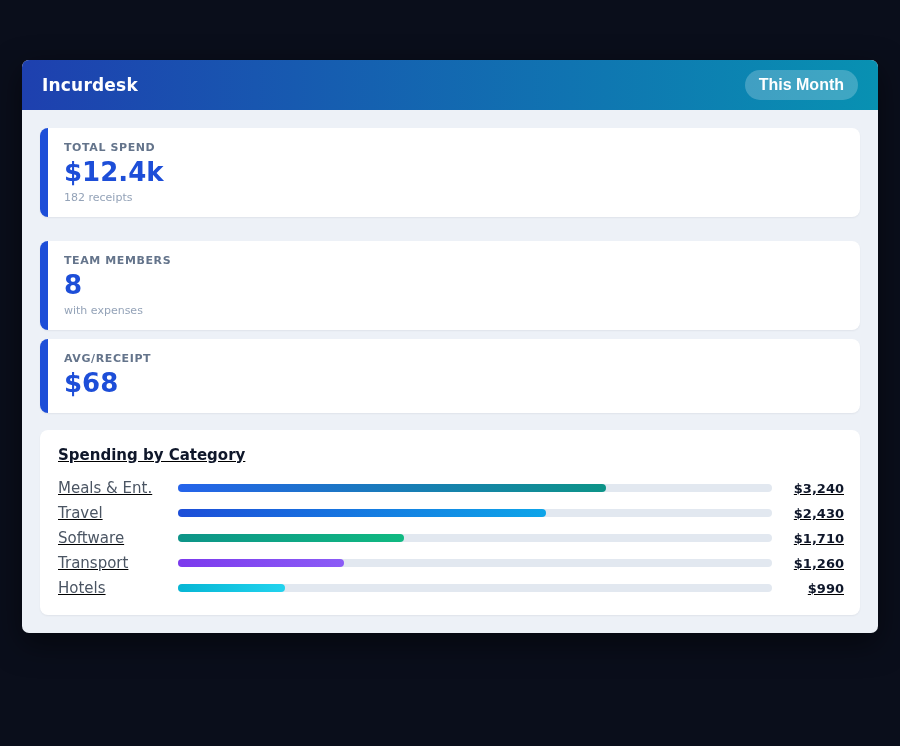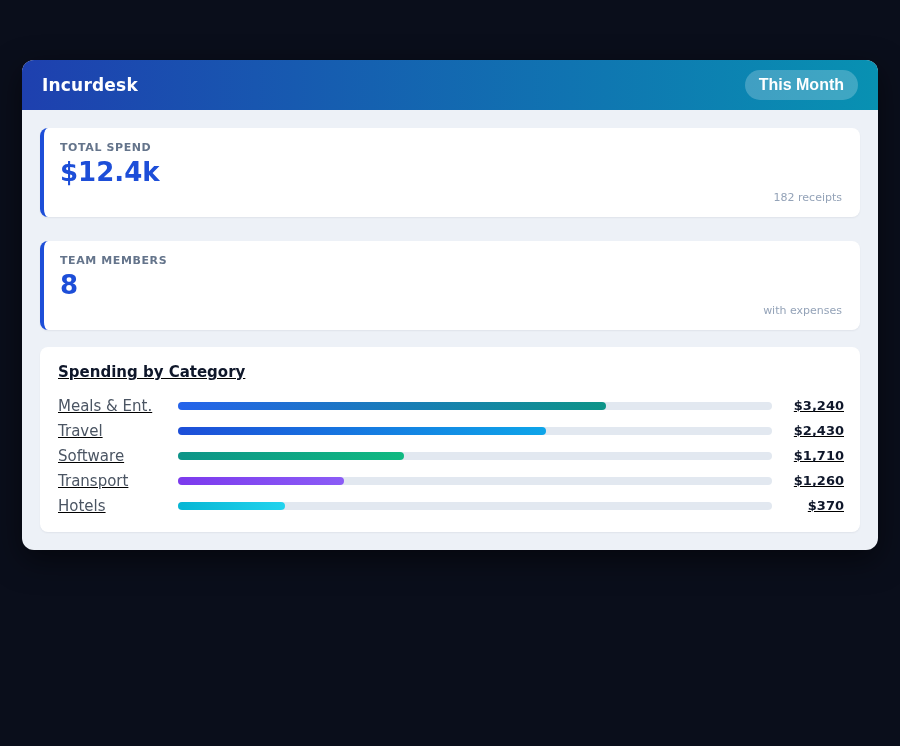--- a/index.html
+++ b/index.html
@@ -6,21 +6,21 @@
   html, body {
     width: 900px; height: 746px;
     font-family: "DejaVu Sans", "Liberation Sans", sans-serif;
     background: #0a0e1b;
     overflow: hidden;
   }
   .app-shell {
     width: 856px;
     margin: 60px 22px;
     background: #edf1f7;
-    border-radius: 12px;
+    border-radius: 7px;
     overflow: hidden;
     box-shadow: 0 10px 30px rgba(0,0,0,0.5);
   }
   .app-header {
     height: 50px;
     display: flex;
     align-items: center;
     justify-content: space-between;
     padding: 0 20px;
   }
@@ -37,21 +37,21 @@
     font-weight: bold;
     padding: 6px 14px;
     border-radius: 999px;
     border: none;
     cursor: pointer;
   }
   .app-body { padding: 18px; }
   .stat-card {
     background: #ffffff;
     border-radius: 8px;
-    border-left: 4px solid #404040;
+    border-left: 8px solid #404040;
     padding: 13px 18px 13px 16px;
     margin-bottom: 9px;
     box-shadow: 0 1px 2px rgba(15,23,42,0.06);
   }
   .stat-label {
     font-size: 11px;
     font-weight: bold;
     color: #64748b;
     letter-spacing: 0.6px;
     text-transform: uppercase;
@@ -60,21 +60,20 @@
     font-size: 26px;
     font-weight: bold;
     color: #1d4ed8;
     line-height: 1.2;
     margin-top: 3px;
   }
   .stat-sub {
     font-size: 11px;
     color: #94a3b8;
     margin-top: 3px;
-    text-align: right;
   }
   .spend-card {
     background: #ffffff;
     border-radius: 8px;
     padding: 16px 16px 14px 18px;
     margin-top: 17px;
     box-shadow: 0 1px 2px rgba(15,23,42,0.06);
     text-decoration: underline;
   }
   .spend-title {
@@ -134,20 +133,24 @@
       <div class="stat-value" style="color: rgb(29, 78, 216);">$12.4k</div>
       <div class="stat-sub">182 receipts</div>
     </div>
 
     <div class="stat-card" style="border-left-color: rgb(29, 78, 216); margin-top: 24px;">
       <div class="stat-label">TEAM MEMBERS</div>
       <div class="stat-value" style="color: rgb(29, 78, 216);">8</div>
       <div class="stat-sub">with expenses</div>
     </div>
 
+    <div class="stat-card" style="border-left-color: rgb(29, 78, 216);">
+      <div class="stat-label">AVG/RECEIPT</div>
+      <div class="stat-value" style="color: rgb(29, 78, 216);">$68</div>
+    </div>
 
 
     <div class="spend-card">
       <div class="spend-title">Spending by Category</div>
 
       <div class="spend-row">
         <div class="spend-label">Meals &amp; Ent.</div>
         <div class="bar-track" style="background: rgb(226, 232, 240);">
           <div class="bar-fill" style="width: 72%; background: linear-gradient(90deg, rgb(37, 99, 235), rgb(13, 148, 136));"></div>
         </div>
@@ -176,18 +179,18 @@
           <div class="bar-fill" style="width: 28%; background: linear-gradient(90deg, rgb(124, 58, 237), rgb(139, 92, 246));"></div>
         </div>
         <div class="spend-value">$1,260</div>
       </div>
 
       <div class="spend-row">
         <div class="spend-label">Hotels</div>
         <div class="bar-track" style="background: rgb(226, 232, 240);">
           <div class="bar-fill" style="width: 18%; background: linear-gradient(90deg, rgb(6, 182, 212), rgb(34, 211, 238));"></div>
         </div>
-        <div class="spend-value">$370</div>
+        <div class="spend-value">$990</div>
       </div>
 
     </div>
   </div>
 </div>
 
 </body></html>

